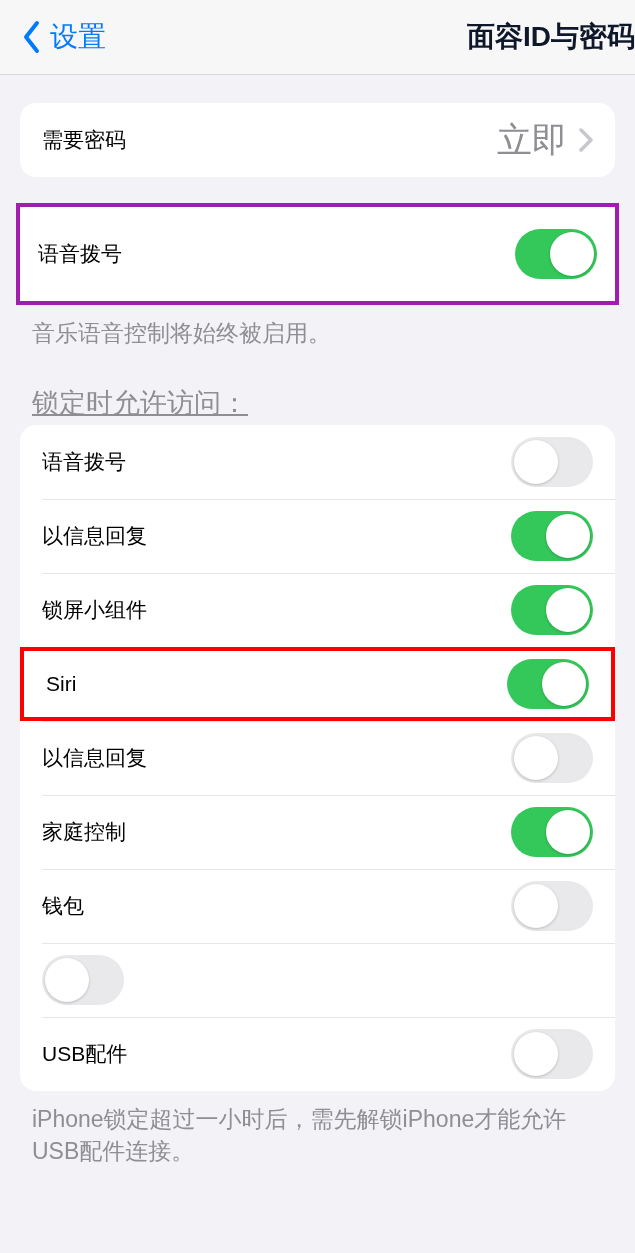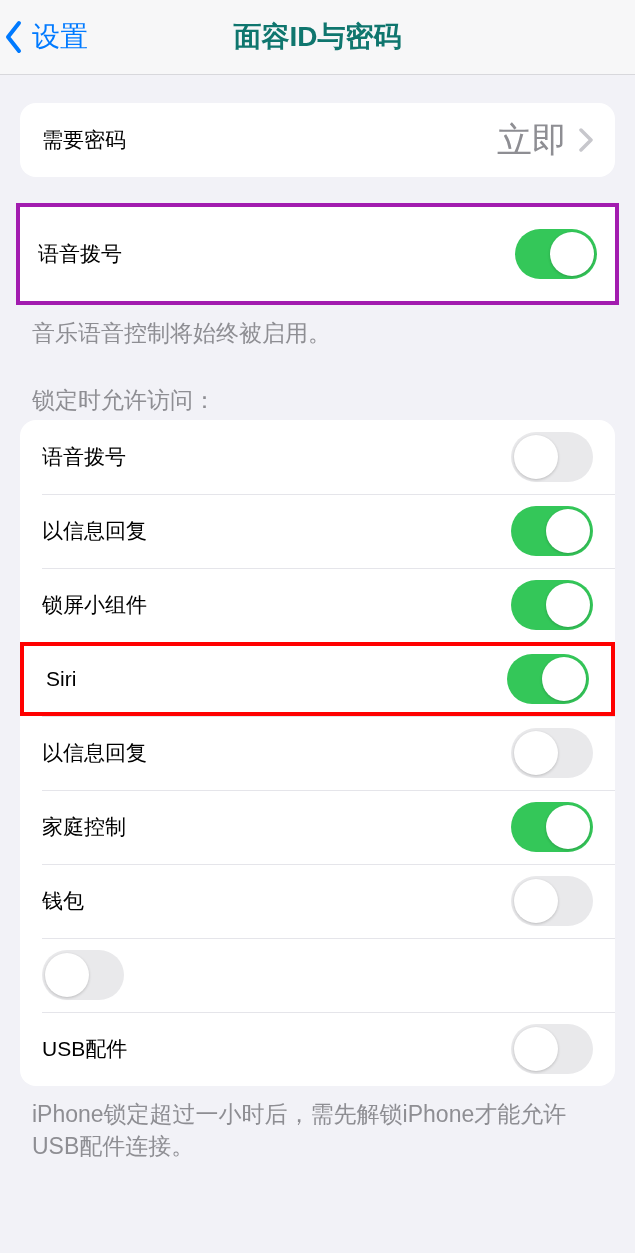--- a/index.html
+++ b/index.html
@@ -16,36 +16,36 @@
       display: flex;
       align-items: center;
       position: relative;
       border-bottom: 1px solid #d8d8dc;
     }
     .back-btn {
       display: flex;
       align-items: center;
       color: #007aff;
       font-size: 28px;
-      padding-left: 4px;
+      padding-left: 22px;
       cursor: pointer;
     }
     .back-chevron {
       width: 20px;
       height: 34px;
       margin-right: 8px;
     }
     .back-chevron svg { display: block; }
     .nav-title {
       position: absolute;
       left: 0; right: 0;
-      text-align: center;
+      text-align: right;
       font-size: 28px;
       font-weight: 600;
-      color: #0f766e;
+      color: #0f172a;
       pointer-events: none;
     }
     .content {
       padding: 0;
     }
     .group {
       margin: 28px 20px 0 20px;
       background: #fff;
       border-radius: 16px;
       overflow: hidden;
@@ -100,22 +100,23 @@
     .toggle.on .knob { right: 3px; }
     .toggle.off .knob { left: 3px; }
     .footer-text {
       color: #8e8e93;
       font-size: 23px;
       padding: 12px 32px 0 32px;
       line-height: 1.4;
     }
     .header-text {
       color: #8e8e93;
-      font-size: 23px;
+      font-size: 27px;
       padding: 36px 32px 4px 32px;
+      text-decoration: underline;
     }
     .highlight-box {
       border: 4px solid #a21caf;
       margin: 26px 16px 0 16px;
       background: #fff;
     }
     .highlight-box .cell {
       padding: 0 18px;
       min-height: 94px;
     }

